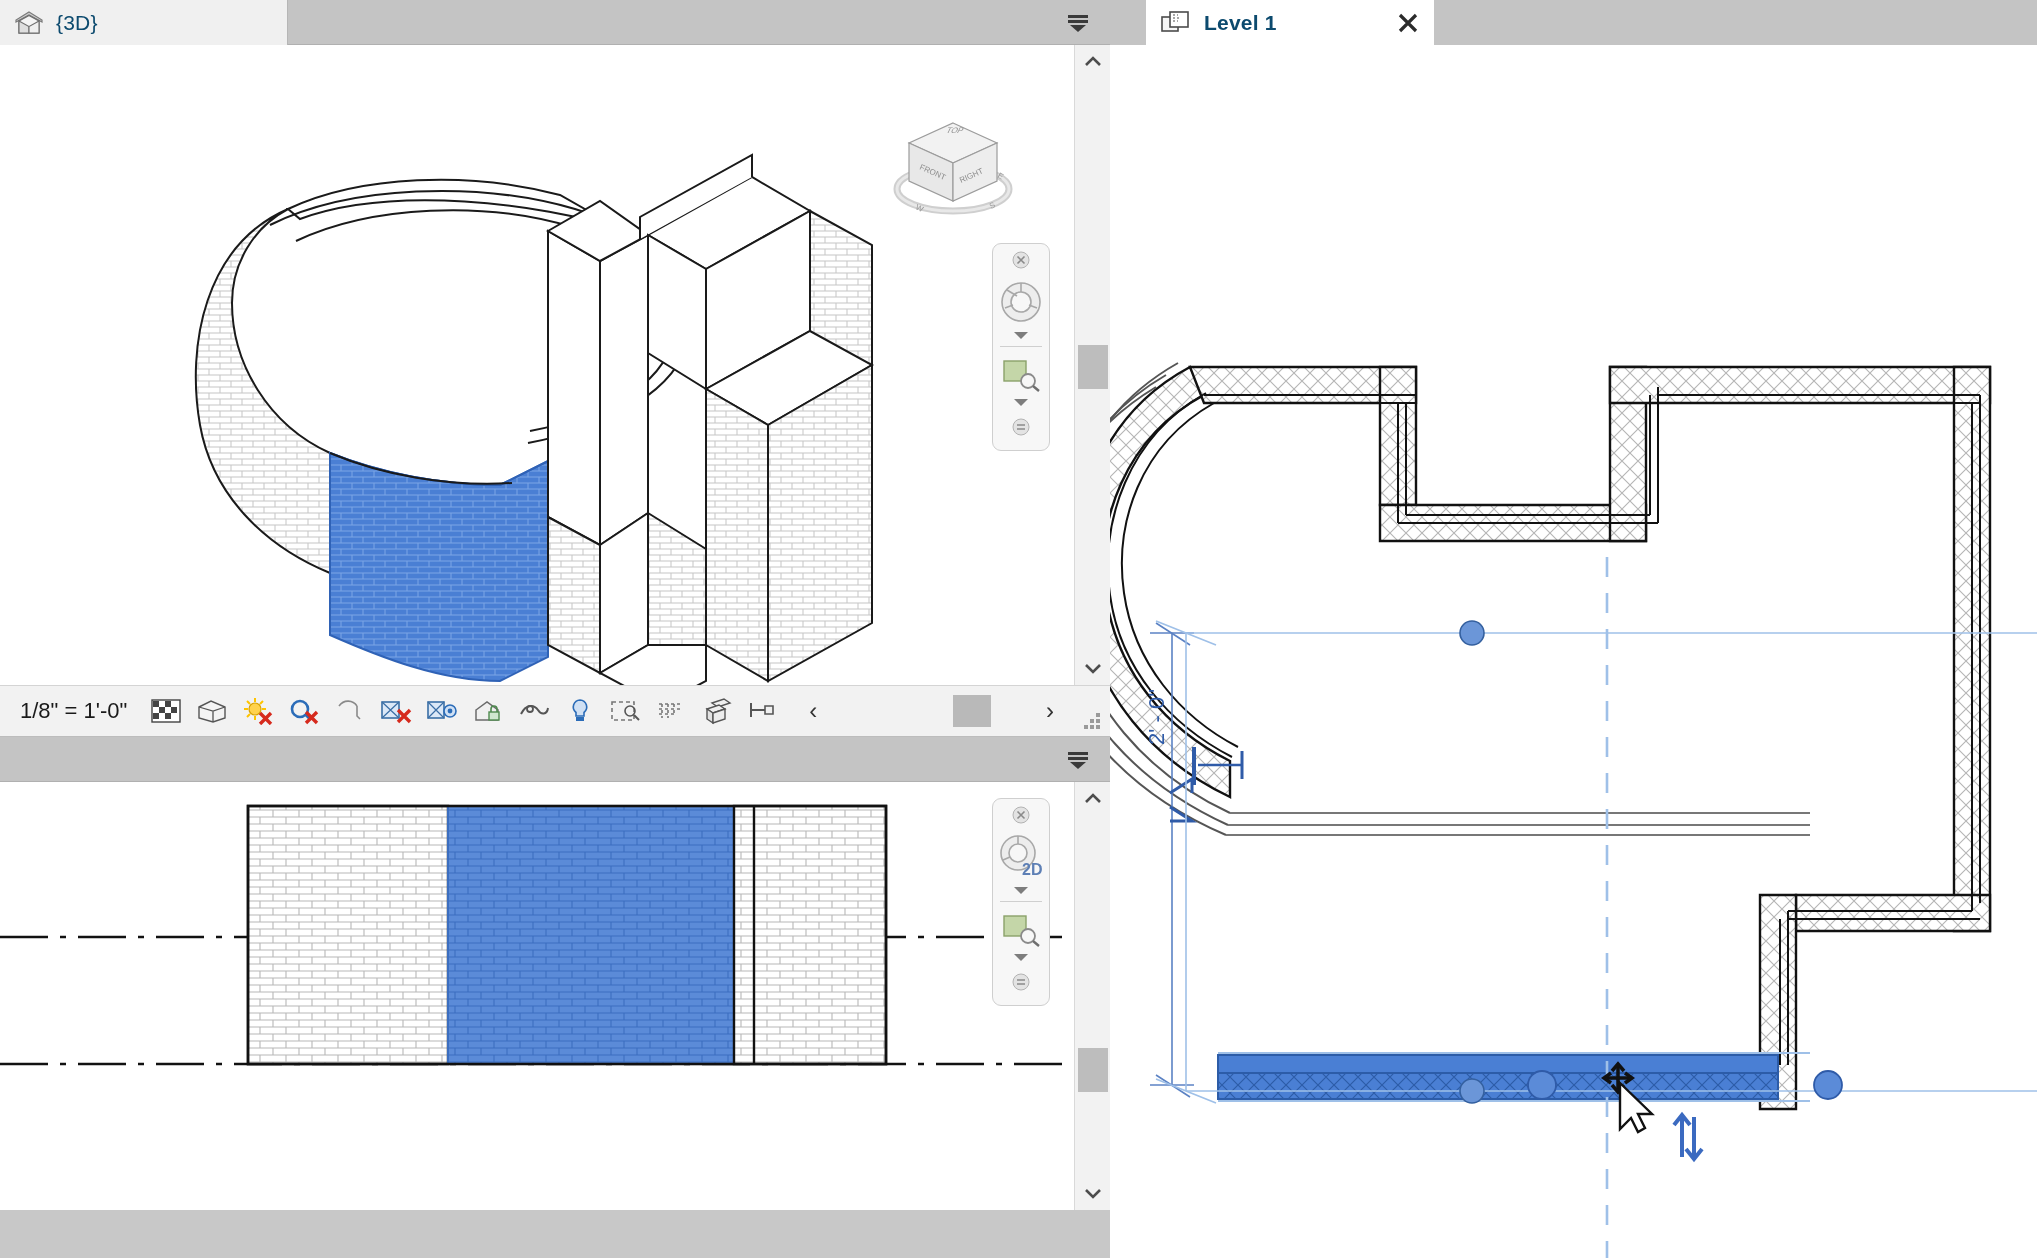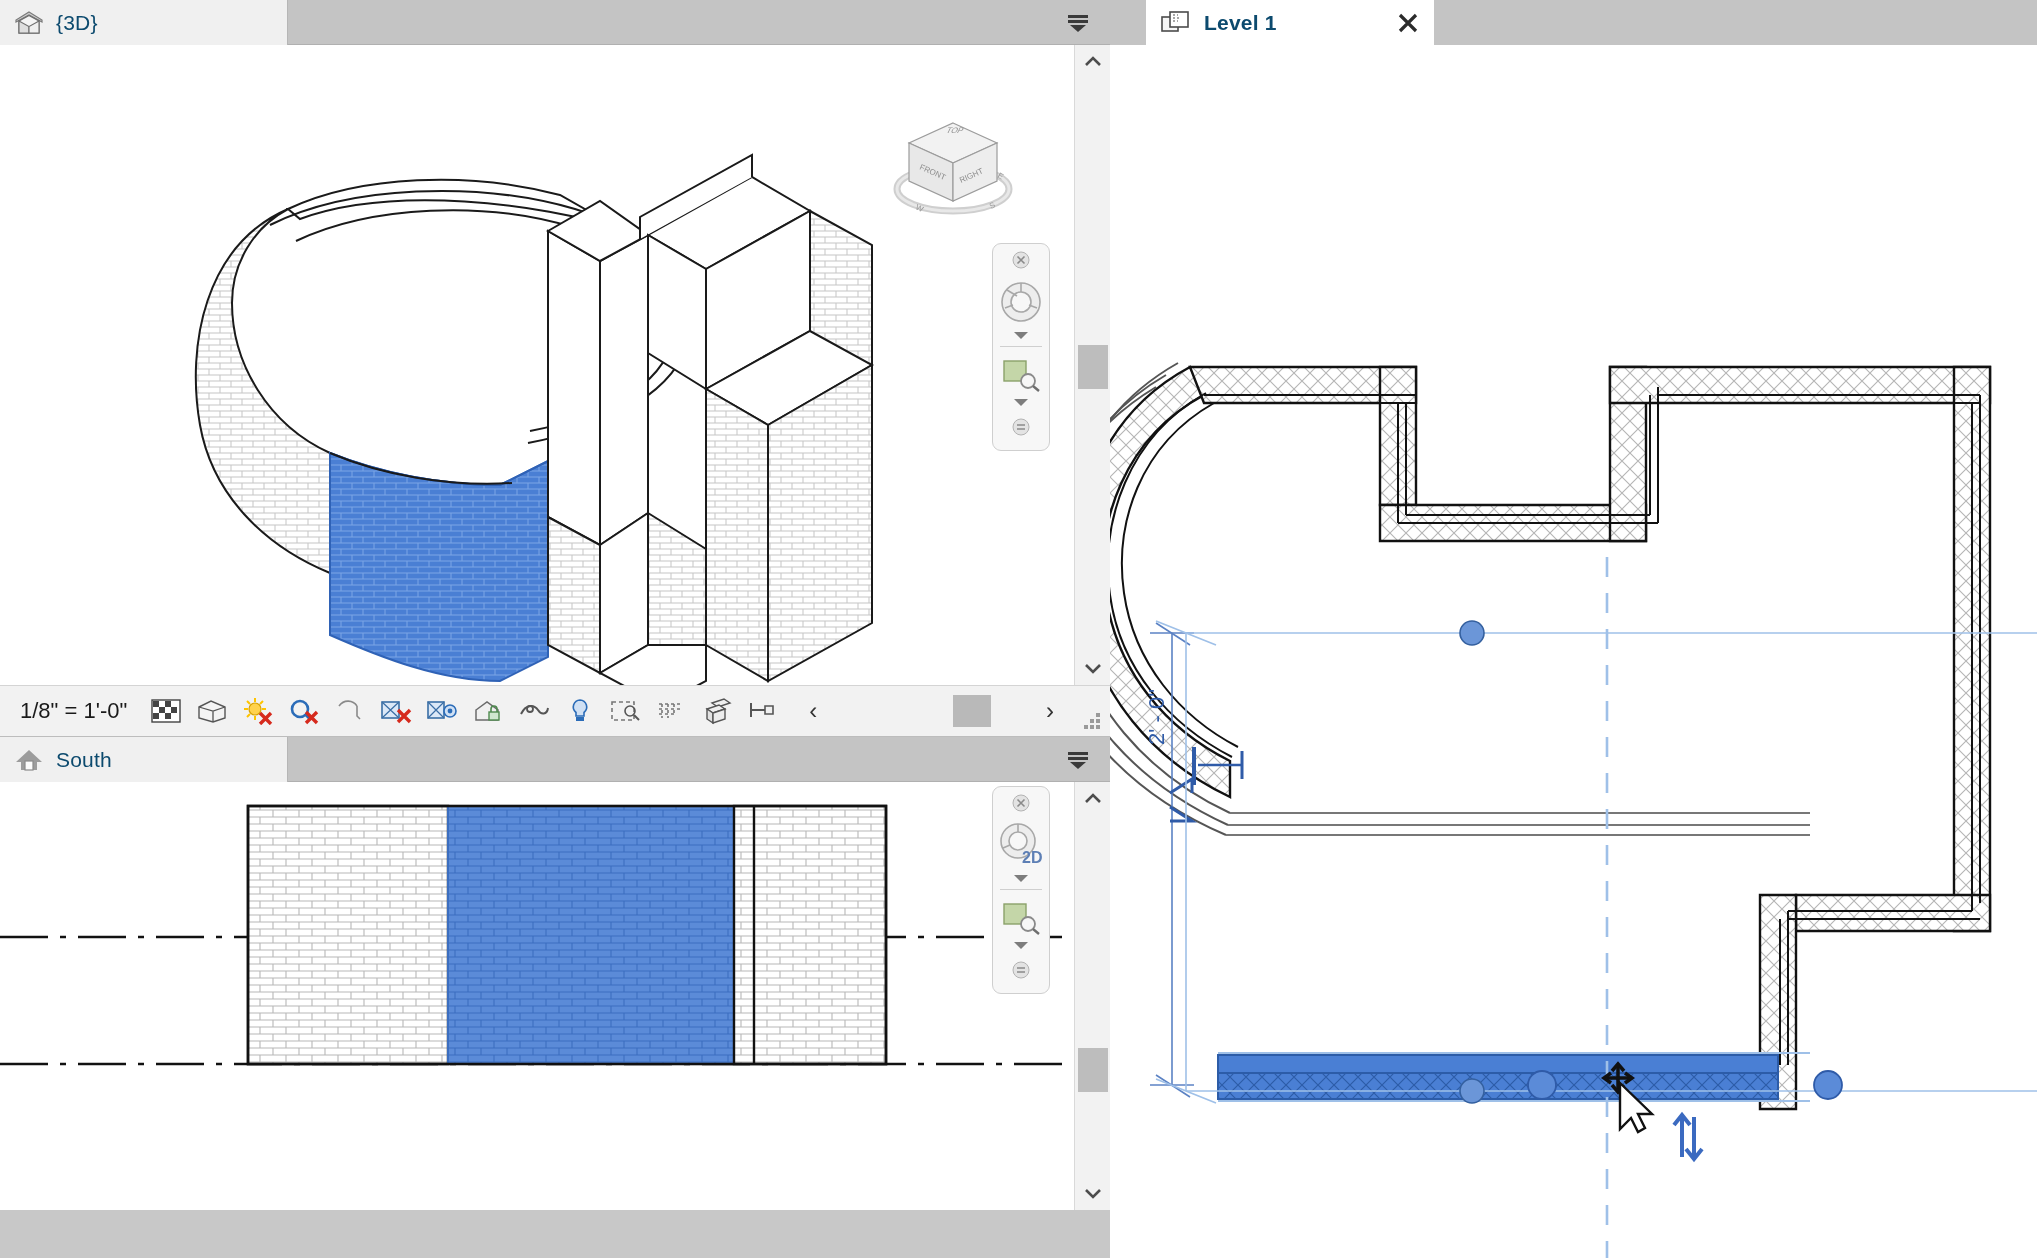--- a/index.html
+++ b/index.html
@@ -506,29 +506,20 @@
                 <rect x="14" y="16" width="4" height="4"></rect>
             </g>
           </svg>
         </div>
       </div>
     </div>
 
     <div class="panelsouth">
 
       <div class="tabbar">
-        <div class="tab">
-          <span>
-            <svg width="30" height="28" viewBox="0 0 30 28">
-              <path d="M15 4 L28 16 L23 16 L23 24 L7 24 L7 16 L2 16 Z" fill="#9c9c9c"></path>
-              <rect x="11" y="15" width="8" height="9" fill="#fbfbfb" stroke="#8a8a8a" stroke-width="1.2"></rect>
-            </svg>
-          </span>
-          <span class="tab-label">South</span>
-        </div>
         <div class="tabs-menu">
           <svg width="34" height="22" viewBox="0 0 34 22">
             <rect x="7" y="4" width="20" height="3" fill="#3a3a3a"></rect>
             <rect x="7" y="9" width="20" height="3" fill="#3a3a3a"></rect>
             <path d="M9 14 L25 14 L17 21 Z" fill="#3a3a3a"></path>
           </svg>
         </div>
       </div>
 
       <div class="viewbody">
@@ -542,21 +533,21 @@
 
           <rect x="448" y="24" width="286" height="258" fill="url(#brickElevSel)" stroke="#3b6ec0" stroke-width="2"></rect>
 
           <rect x="734" y="24" width="152" height="258" fill="url(#brickElev)" stroke="#111" stroke-width="2.4"></rect>
 
           <path d="M754 24 V282" stroke="#111" stroke-width="2.4"></path>
 
           <rect x="248" y="24" width="638" height="258" fill="none" stroke="#111" stroke-width="2.6"></rect>
         </svg>
 
-        <div class="navbar-w" style="left:992px; top:4px; height:208px;">
+        <div class="navbar-w" style="left:992px; top:16px; height:208px;">
           <span class="nb-close">
             <svg width="20" height="20" viewBox="0 0 20 20">
               <circle cx="10" cy="10" r="8" fill="#e3e3e3" stroke="#b3b3b3"></circle>
               <path d="M6.5 6.5 L13.5 13.5 M13.5 6.5 L6.5 13.5" stroke="#8a8a8a" stroke-width="1.6"></path>
             </svg>
           </span>
           <span class="nb-wheel">
             <svg width="50" height="48" viewBox="0 0 50 48">
               <circle cx="22" cy="20" r="17" fill="#ededed" stroke="#a8a8a8" stroke-width="1.6"></circle>
               <circle cx="22" cy="20" r="9" fill="#f7f7f7" stroke="#a8a8a8" stroke-width="1.6"></circle>

